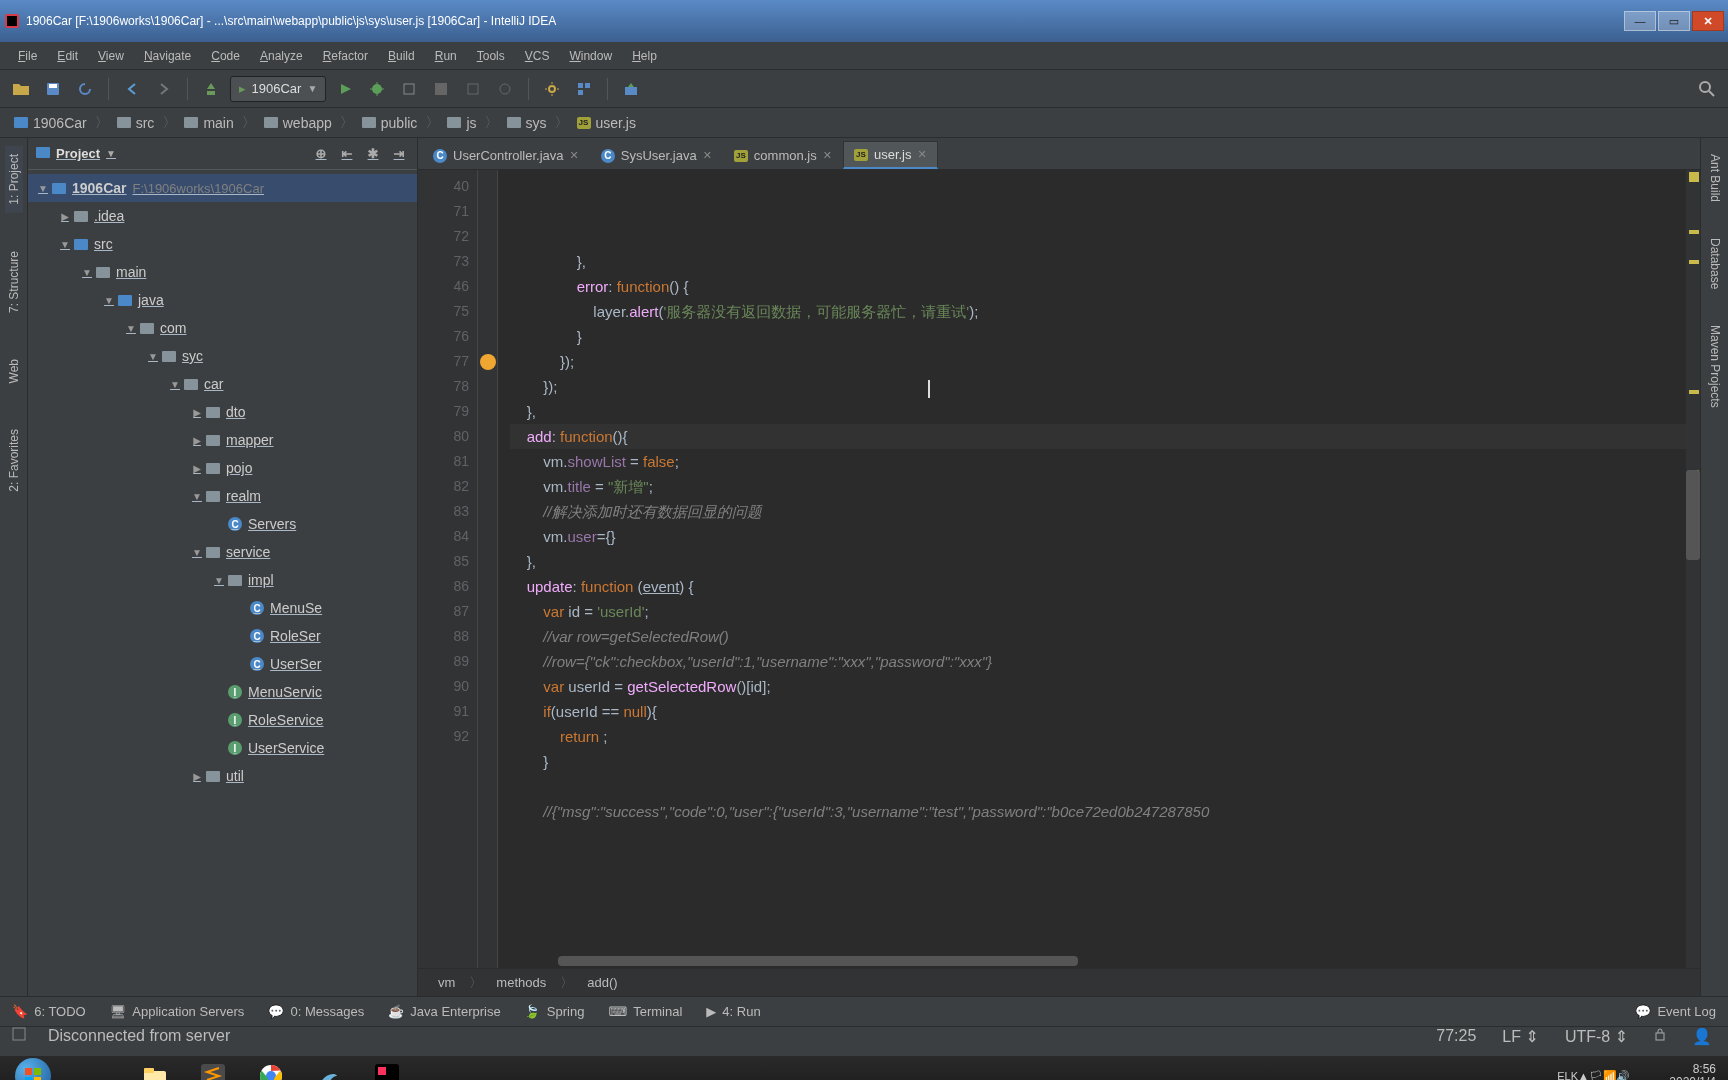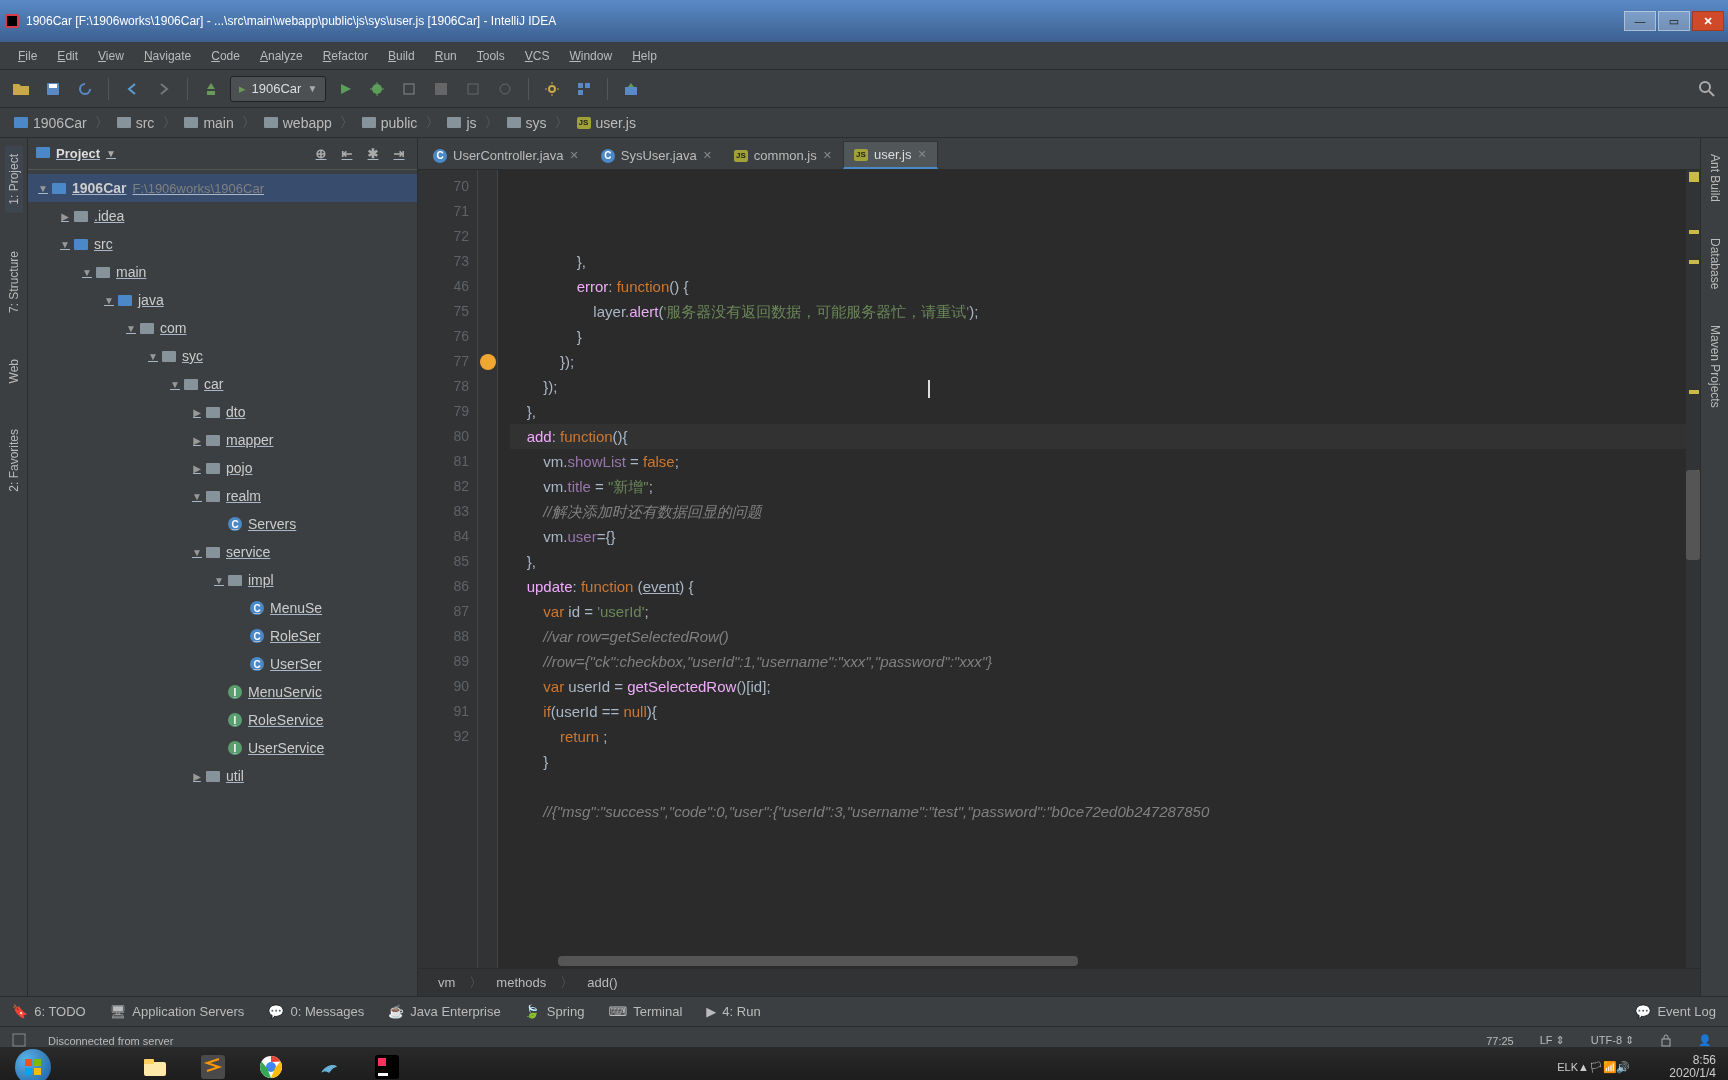--- a/index.html
+++ b/index.html
@@ -77,21 +77,21 @@
 .marker { position:absolute; right:1px; width:10px; height:4px; background:#c9ba4a; }
 .scroll-thumb { position:absolute; right:0; width:14px; background:#555; border-radius:3px;}
 
 .breadcrumb-bar { height:28px; background:#313335; display:flex; align-items:center; padding:0 20px; gap:14px; font-size:13px; color:#bbb; border-top:1px solid #2a2c2d;}
 .breadcrumb-bar .bcsep{ color:#666; }
 
 .bottom-tabs { height:30px; background:#3c3f41; display:flex; align-items:center; padding:0 12px; gap:24px; font-size:13px; color:#bbb; border-top:1px solid #2a2c2d;}
 .bottom-tabs .btab { display:flex; align-items:center; gap:6px; cursor:pointer;}
 .bottom-tabs .spacer{flex:1;}
 
-.status-bar { height:21px; background:#3c3f41; display:flex; align-items:flex-end; padding:0 12px; gap:18px; font-size:11px; color:#bbb; border-top:1px solid #2a2c2d;}
+.status-bar { height:30px; background:#3c3f41; display:flex; align-items:flex-start; padding:0 12px; gap:18px; font-size:16px; color:#bbb; border-top:1px solid #2a2c2d;}
 .status-bar .spacer{flex:1;}
 .status-bar .sitem{ padding:0 4px;}
 
 .taskbar { height:40px; background: linear-gradient(#2a2a2a, #1a1a1a); display:flex; align-items:center; padding:0 6px; gap:4px;}
 .taskbar .tbtn2 { width:54px; height:34px; display:flex; align-items:center; justify-content:center; border-radius:2px;}
 .taskbar .spacer{flex:1;}
 .taskbar .tray { display:flex; align-items:center; color:#ccc; font-size:11px;}
 .taskbar .clock { text-align:right; line-height:13px; font-size:12px; padding-right:6px;margin-left:39px;}
 .start-orb{ width:36px; height:36px; border-radius:50%; background: radial-gradient(circle at 30% 30%, #5ab0e8, #1a5a9a); display:flex; align-items:center; justify-content:center;}
 
@@ -470,21 +470,21 @@
           <span class="close-x">✕</span>
         </div>
         <div class="etab active">
           <span class="js-ic">JS</span>
           <span>user.js</span>
           <span class="close-x">✕</span>
         </div>
       </div>
     <div class="code-wrap">
       <div class="gutter" id="linegutter">
-          <div>70</div>
+          <div>40</div>
           <div>71</div>
           <div>72</div>
           <div>73</div>
           <div>46</div>
           <div>75</div>
           <div>76</div>
           <div>77</div>
           <div>78</div>
           <div>79</div>
           <div>80</div>

